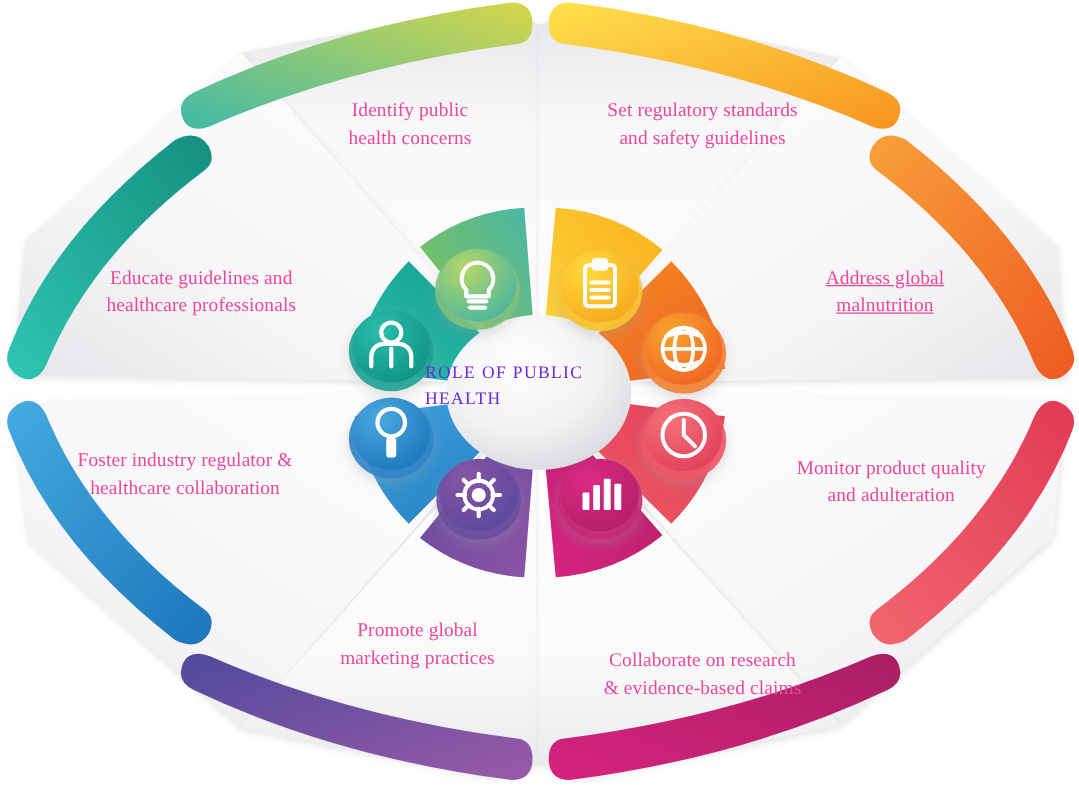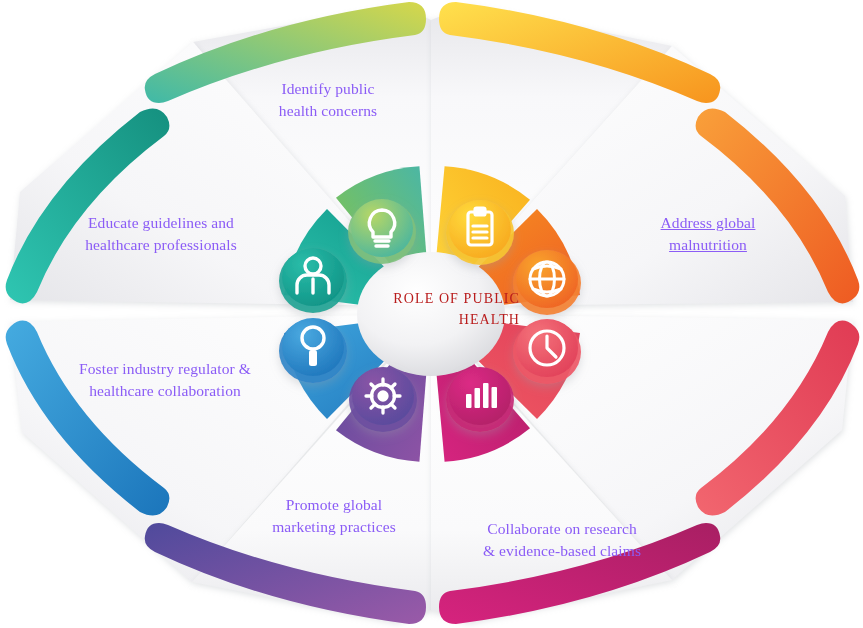--- a/index.html
+++ b/index.html
@@ -18,37 +18,37 @@
   #wheel {
     position: absolute;
     left: 0;
     top: 0;
     width: 863px;
     height: 628px;
   }
   .seg-label {
     position: absolute;
     text-align: center;
-    color: #8b5cf6;
+    color: #ec4899;
     font-size: 15.5px;
     line-height: 1.42;
     font-family: "Liberation Serif", "DejaVu Serif", serif;
     white-space: pre-line;
     letter-spacing: 0.1px;
   }
   .center-title {
     position: absolute;
     left: 340px;
     top: 288px;
     width: 180px;
-    text-align: right;
+    text-align: left;
     font-size: 14px;
     letter-spacing: 1.1px;
     line-height: 1.5;
-    color: #b91c1c;
+    color: #6d28d9;
     font-family: "Liberation Serif", "DejaVu Serif", serif;
     white-space: pre-line;
   }
 </style>
 </head>
 <body>
 
 <div id="stage">
 
   <svg id="wheel" viewBox="0 0 863 628">
@@ -333,30 +333,34 @@
       </g>
     </g>
   </svg>
 
   <div class="center-title">ROLE OF PUBLIC
 HEALTH</div>
 
   <div class="seg-label" style="left:228px; top:78px; width:200px;">Identify public
 health concerns</div>
 
+  <div class="seg-label" style="left:452px; top:78px; width:220px;">Set regulatory standards
+and safety guidelines</div>
 
   <div class="seg-label" style="left:46px; top:212px; width:230px;">Educate guidelines and
 healthcare professionals</div>
 
   <div class="seg-label" style="left:608px; top:212px; width:200px;text-decoration:underline;">Address global
 malnutrition</div>
 
-  <div class="seg-label" style="left:48px; top:358px; width:234px;">Foster industry regulator &amp;
+  <div class="seg-label" style="left:31px; top:358px; width:234px;">Foster industry regulator &amp;
 healthcare collaboration</div>
 
+  <div class="seg-label" style="left:608px; top:364px; width:210px;">Monitor product quality
+and adulteration</div>
 
   <div class="seg-label" style="left:228px; top:494px; width:212px;">Promote global
 marketing practices</div>
 
   <div class="seg-label" style="left:452px; top:494px; width:220px;margin-top:24px;">Collaborate on research
 &amp; evidence-based claims</div>
 
 </div>
 
 </body></html>

